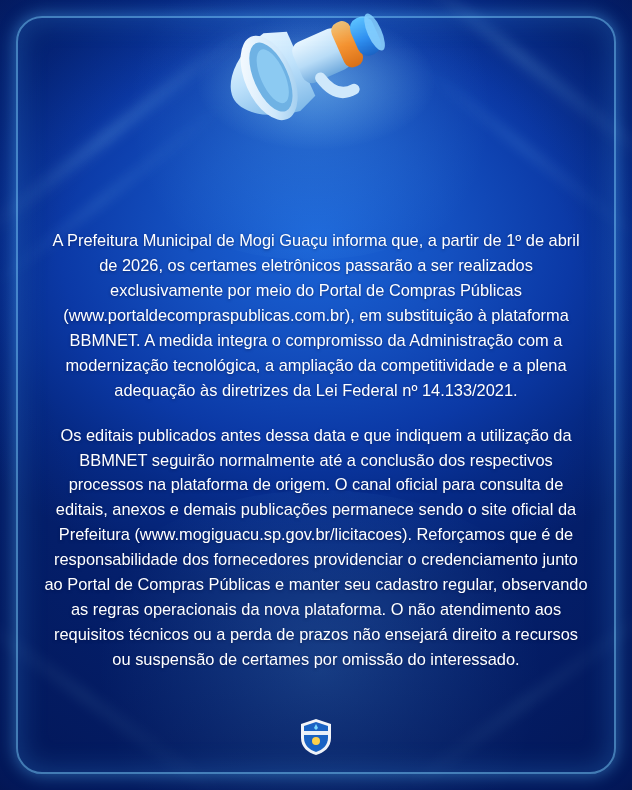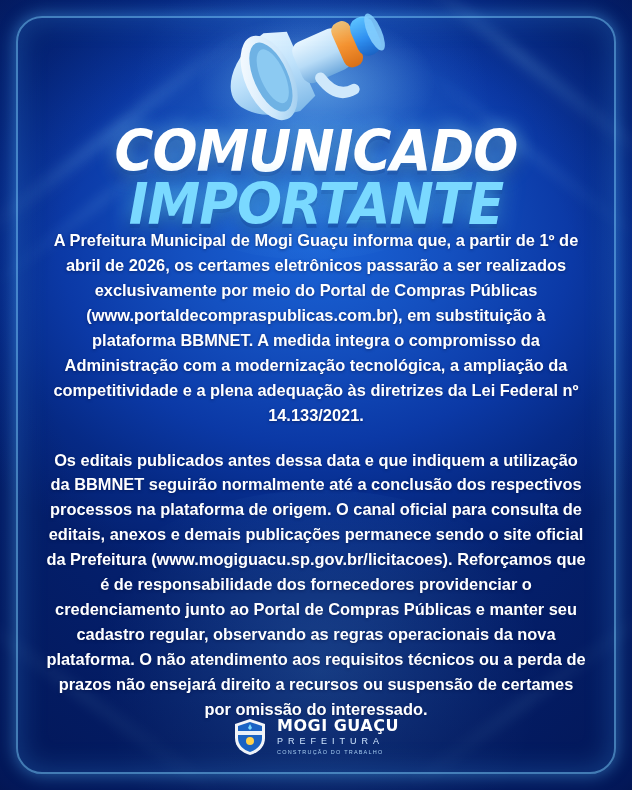--- a/index.html
+++ b/index.html
@@ -120,21 +120,20 @@
   .body-copy {
     position: absolute;
     left: 44px;
     right: 44px;
     top: 228px;
     color: #ffffff;
     text-align: center;
     font-size: 16.4px;
     line-height: 1.52;
     text-shadow: 0 1px 3px rgba(2,18,70,0.55);
-    font-weight: bold;
   }
   .body-copy p {
     margin: 0 0 20px 0;
   }
   .body-copy p:last-child { margin-bottom: 6px; }
 
   
   .footer {
     position: absolute;
     left: 0; right: 0;
@@ -242,41 +241,32 @@
         <rect x="168" y="26" width="20" height="48" rx="9" fill="url(#orangeGrad)"></rect>
 
         <rect x="186" y="30" width="24" height="40" rx="11" fill="url(#blueGrad)"></rect>
         <ellipse cx="208" cy="50" rx="7" ry="20" fill="#8fd6ff" opacity="0.85"></ellipse>
 
         <path d="M140 70 q 6 26 26 24" stroke="#cfe8fb" stroke-width="11" fill="none" stroke-linecap="round"></path>
       </g>
     </svg>
   </div>
 
-  <div class="headline">
-    <span class="line1">COMUNICADO</span>
-    <span class="line2">IMPORTANTE</span>
-  </div>
 
   <div class="body-copy">
     <p>A Prefeitura Municipal de Mogi Guaçu informa que, a partir de 1º de abril de 2026, os certames eletrônicos passarão a ser realizados exclusivamente por meio do Portal de Compras Públicas (www.portaldecompraspublicas.com.br), em substituição à plataforma BBMNET. A medida integra o compromisso da Administração com a modernização tecnológica, a ampliação da competitividade e a plena adequação às diretrizes da Lei Federal nº 14.133/2021.</p>
     <p>Os editais publicados antes dessa data e que indiquem a utilização da BBMNET seguirão normalmente até a conclusão dos respectivos processos na plataforma de origem. O canal oficial para consulta de editais, anexos e demais publicações permanece sendo o site oficial da Prefeitura (www.mogiguacu.sp.gov.br/licitacoes). Reforçamos que é de responsabilidade dos fornecedores providenciar o credenciamento junto ao Portal de Compras Públicas e manter seu cadastro regular, observando as regras operacionais da nova plataforma. O não atendimento aos requisitos técnicos ou a perda de prazos não ensejará direito a recursos ou suspensão de certames por omissão do interessado.</p>
   </div>
 
   <div class="footer">
     <div class="crest">
       <svg width="34" height="38" viewBox="0 0 34 38">
         <path d="M17 1 L32 6 L32 20 C32 29 25 35 17 37 C9 35 2 29 2 20 L2 6 Z" fill="#ffffff" opacity="0.95"></path>
         <path d="M17 4 L29 8 L29 20 C29 27 23.5 32 17 34 C10.5 32 5 27 5 20 L5 8 Z" fill="#1a63c4"></path>
         <path d="M5 13 L29 13 L29 17 L5 17 Z" fill="#ffffff" opacity="0.9"></path>
         <circle cx="17" cy="23" r="4" fill="#ffd24a"></circle>
         <path d="M17 6 L19 10 L17 12 L15 10 Z" fill="#7ad9ff"></path>
       </svg>
     </div>
-    <div class="footer-text">
-      <span class="footer-title">MOGI GUAÇU</span>
-      <span class="footer-sub">PREFEITURA</span>
-      <span class="footer-slogan">CONSTRUÇÃO DO TRABALHO</span>
-    </div>
   </div>
 
   <div class="frame"></div>
 </div>
 
 </body></html>

